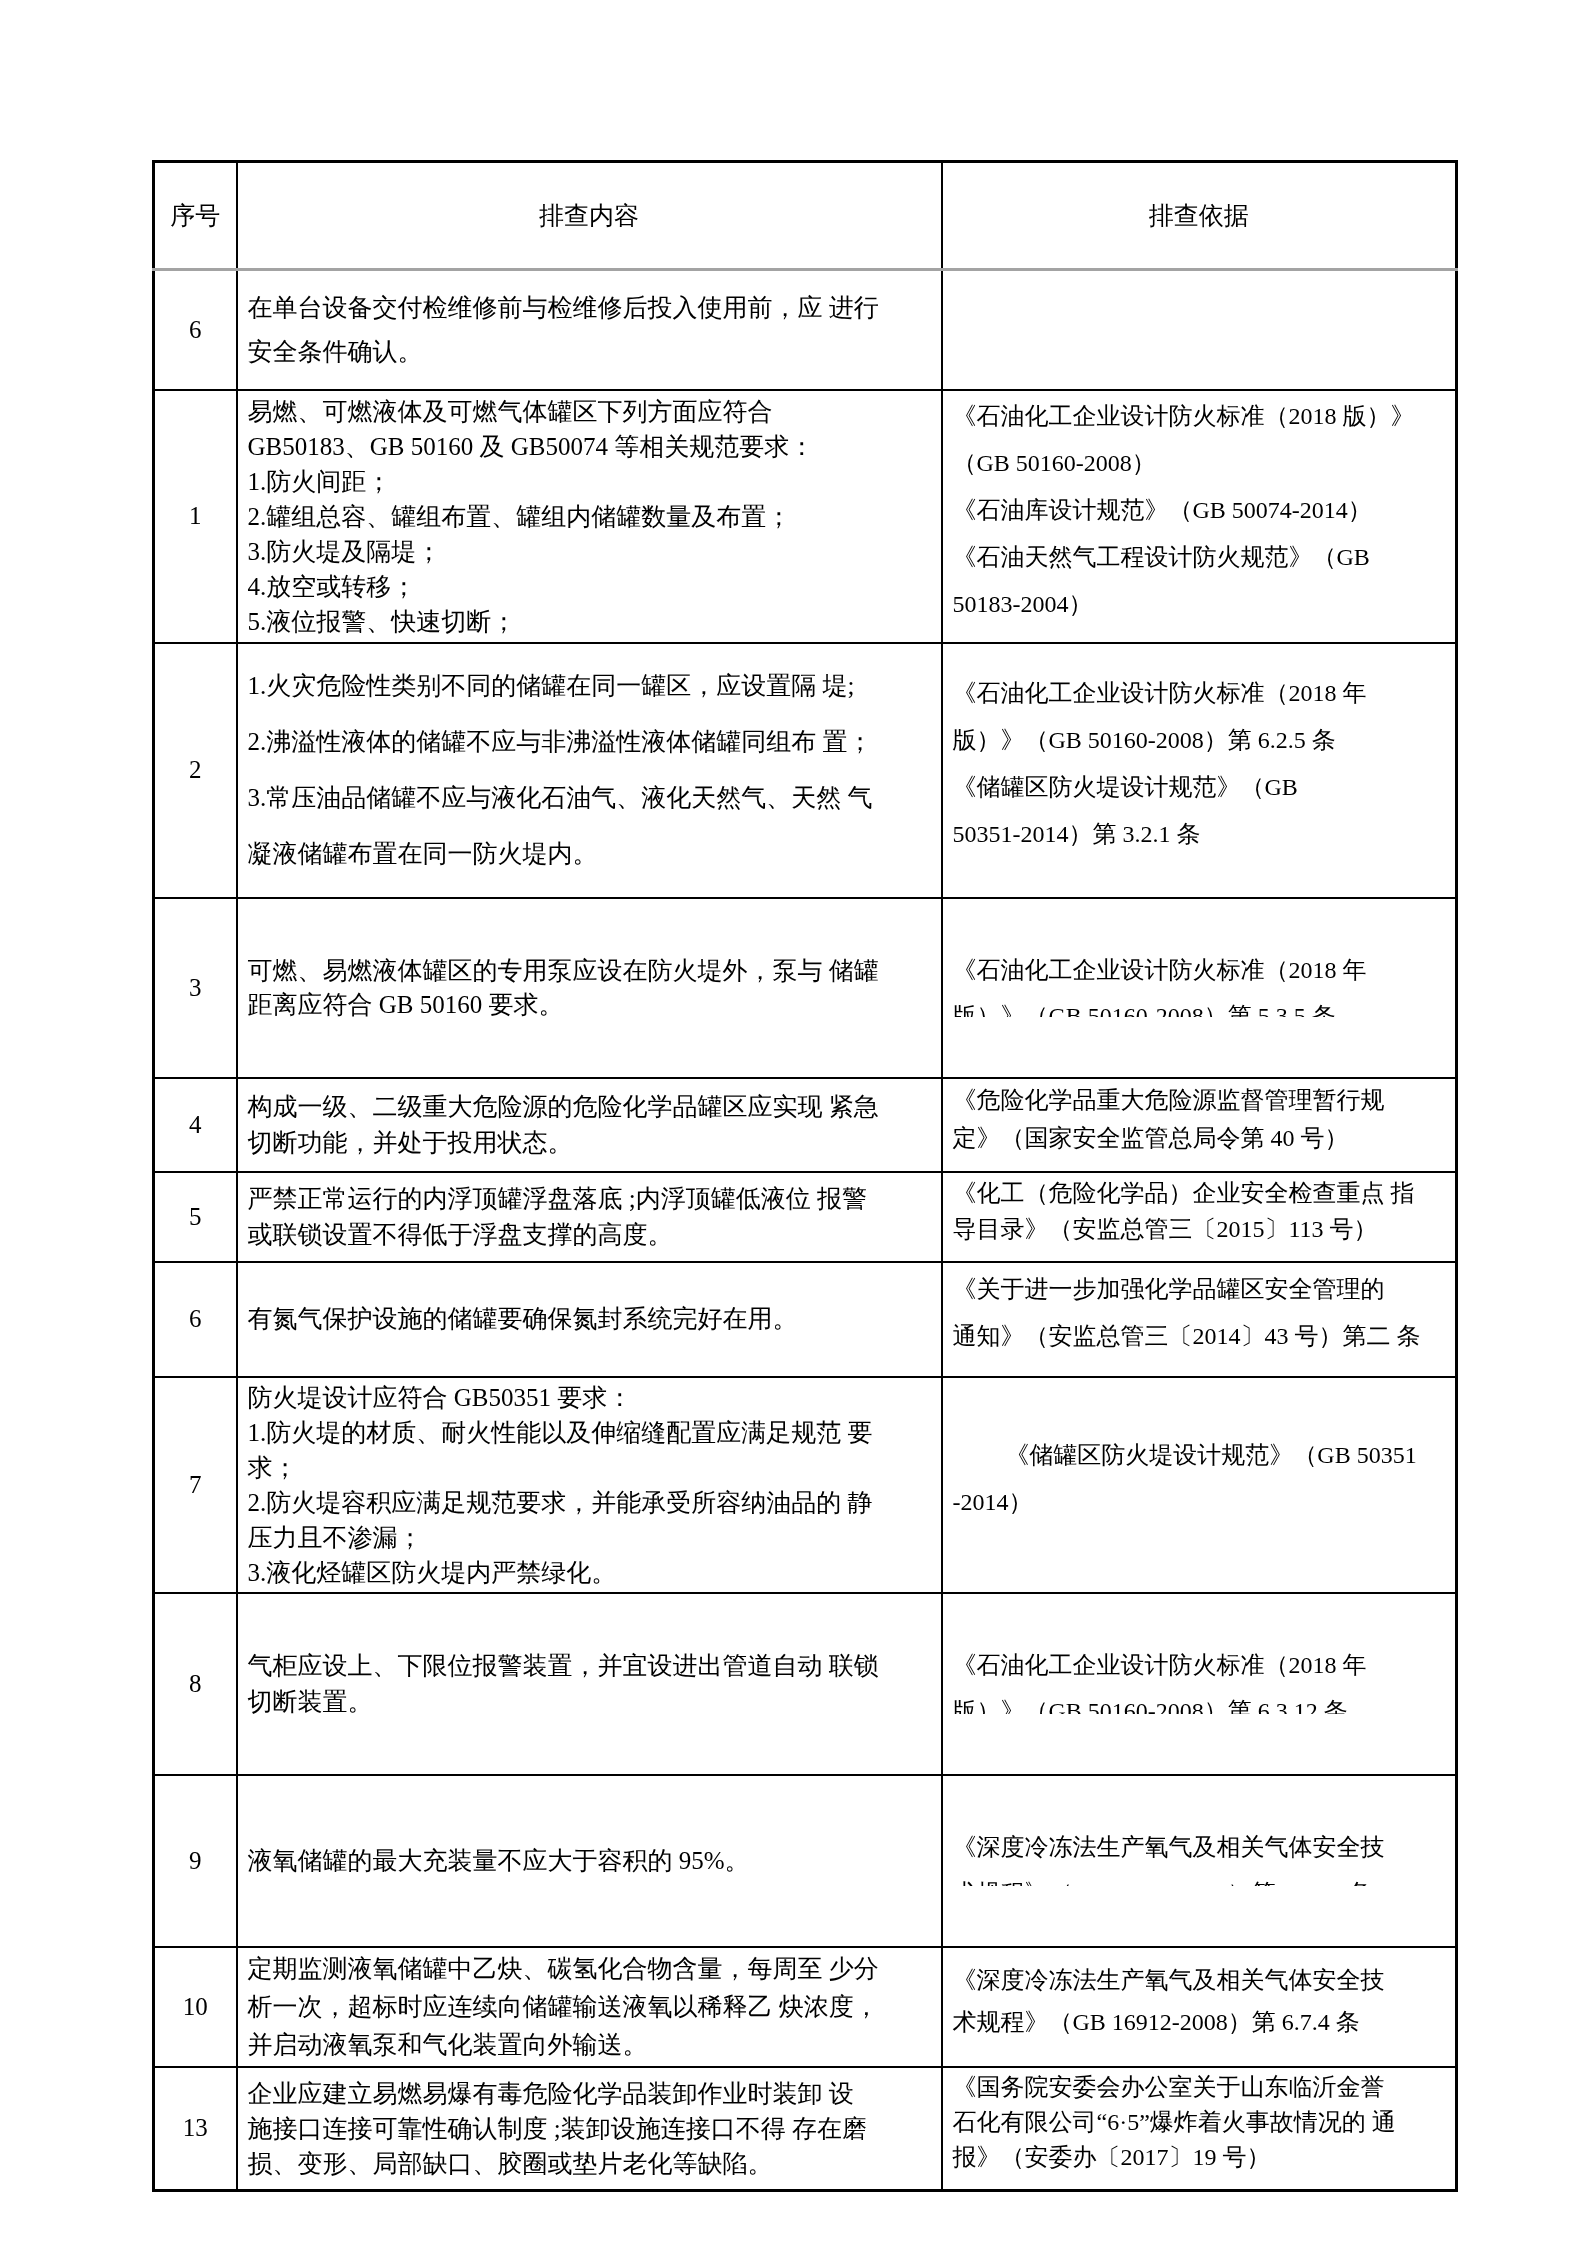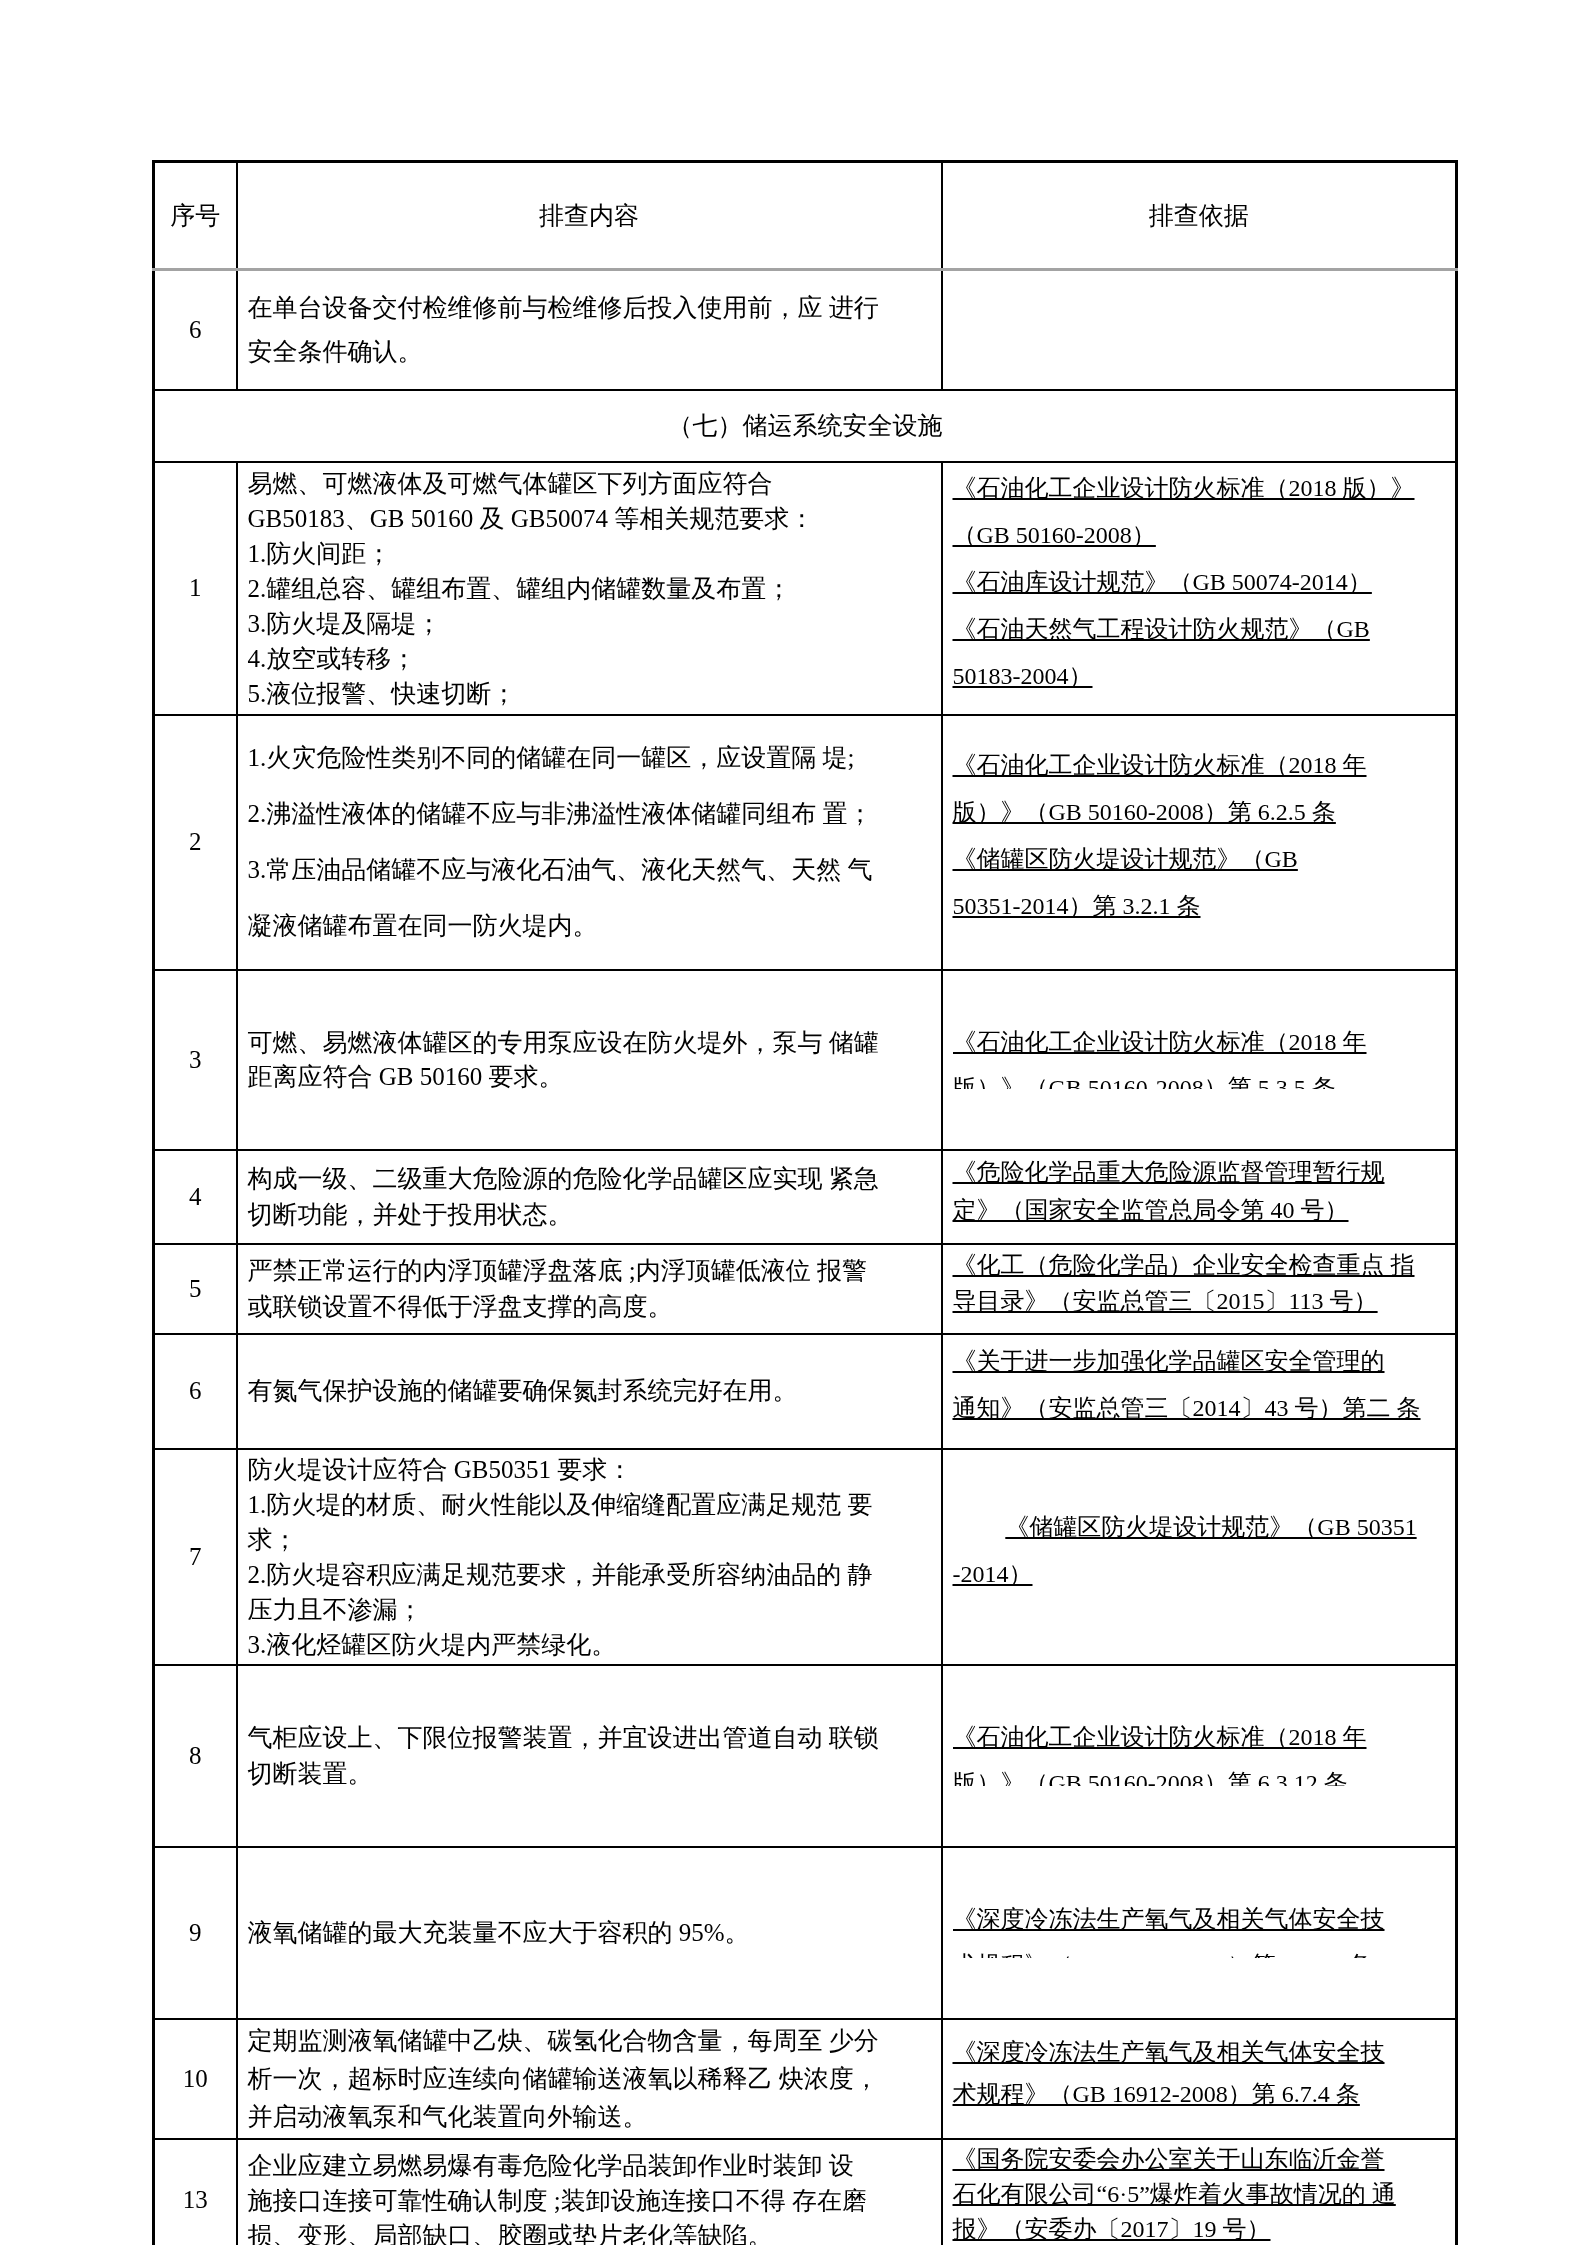--- a/index.html
+++ b/index.html
@@ -25,21 +25,21 @@
   }
   th{text-align:center;height:105px;}
   thead th{border-bottom:3px solid #a3a3a3;}
   td.num{text-align:center;}
   td.content{
     text-align:left;padding:2px 6px 2px 10px;
     white-space:pre-line;line-height:40px;
   }
   td.basis{
     text-align:left;padding:2px 6px 14px 10px;
-    white-space:pre-line;font-size:24px;line-height:46px;text-decoration:underline;
+    white-space:pre-line;font-size:24px;line-height:46px;
   }
   td.section-cell{text-align:center;height:70px;}
   
   tr.h105{height:105px;} tr.h120{height:120px;} tr.h70{height:70px;}
   tr.h245{height:245px;} tr.h255{height:255px;} tr.h74{height:74px;}
   tr.h80{height:80px;}  tr.h76{height:76px;}  tr.h115{height:115px;}
   tr.h212{height:212px;} tr.h66{height:66px;} tr.h114{height:114px;}
   tr.h82{height:82px;}  tr.h107{height:107px;}
   
   .lh34{line-height:34px!important;} .lh35{line-height:35px!important;}
@@ -69,23 +69,20 @@
         <th>排查内容</th>
         <th>排查依据</th>
       </tr>
     </thead>
     <tbody>
       <tr class="h120">
         <td class="num">6</td>
         <td class="content lh44">在单台设备交付检维修前与检维修后投入使用前，应 进行
 安全条件确认。</td>
         <td class="basis"></td>
-      </tr>
-      <tr class="h70">
-        <td class="section-cell" colspan="3">（七）储运系统安全设施</td>
       </tr>
       <tr class="h245">
         <td class="num">1</td>
         <td class="content lh35">易燃、可燃液体及可燃气体罐区下列方面应符合
 GB50183、GB 50160 及 GB50074 等相关规范要求：
 1.防火间距；
 2.罐组总容、罐组布置、罐组内储罐数量及布置；
 3.防火堤及隔堤；
 4.放空或转移；
 5.液位报警、快速切断；</td>

